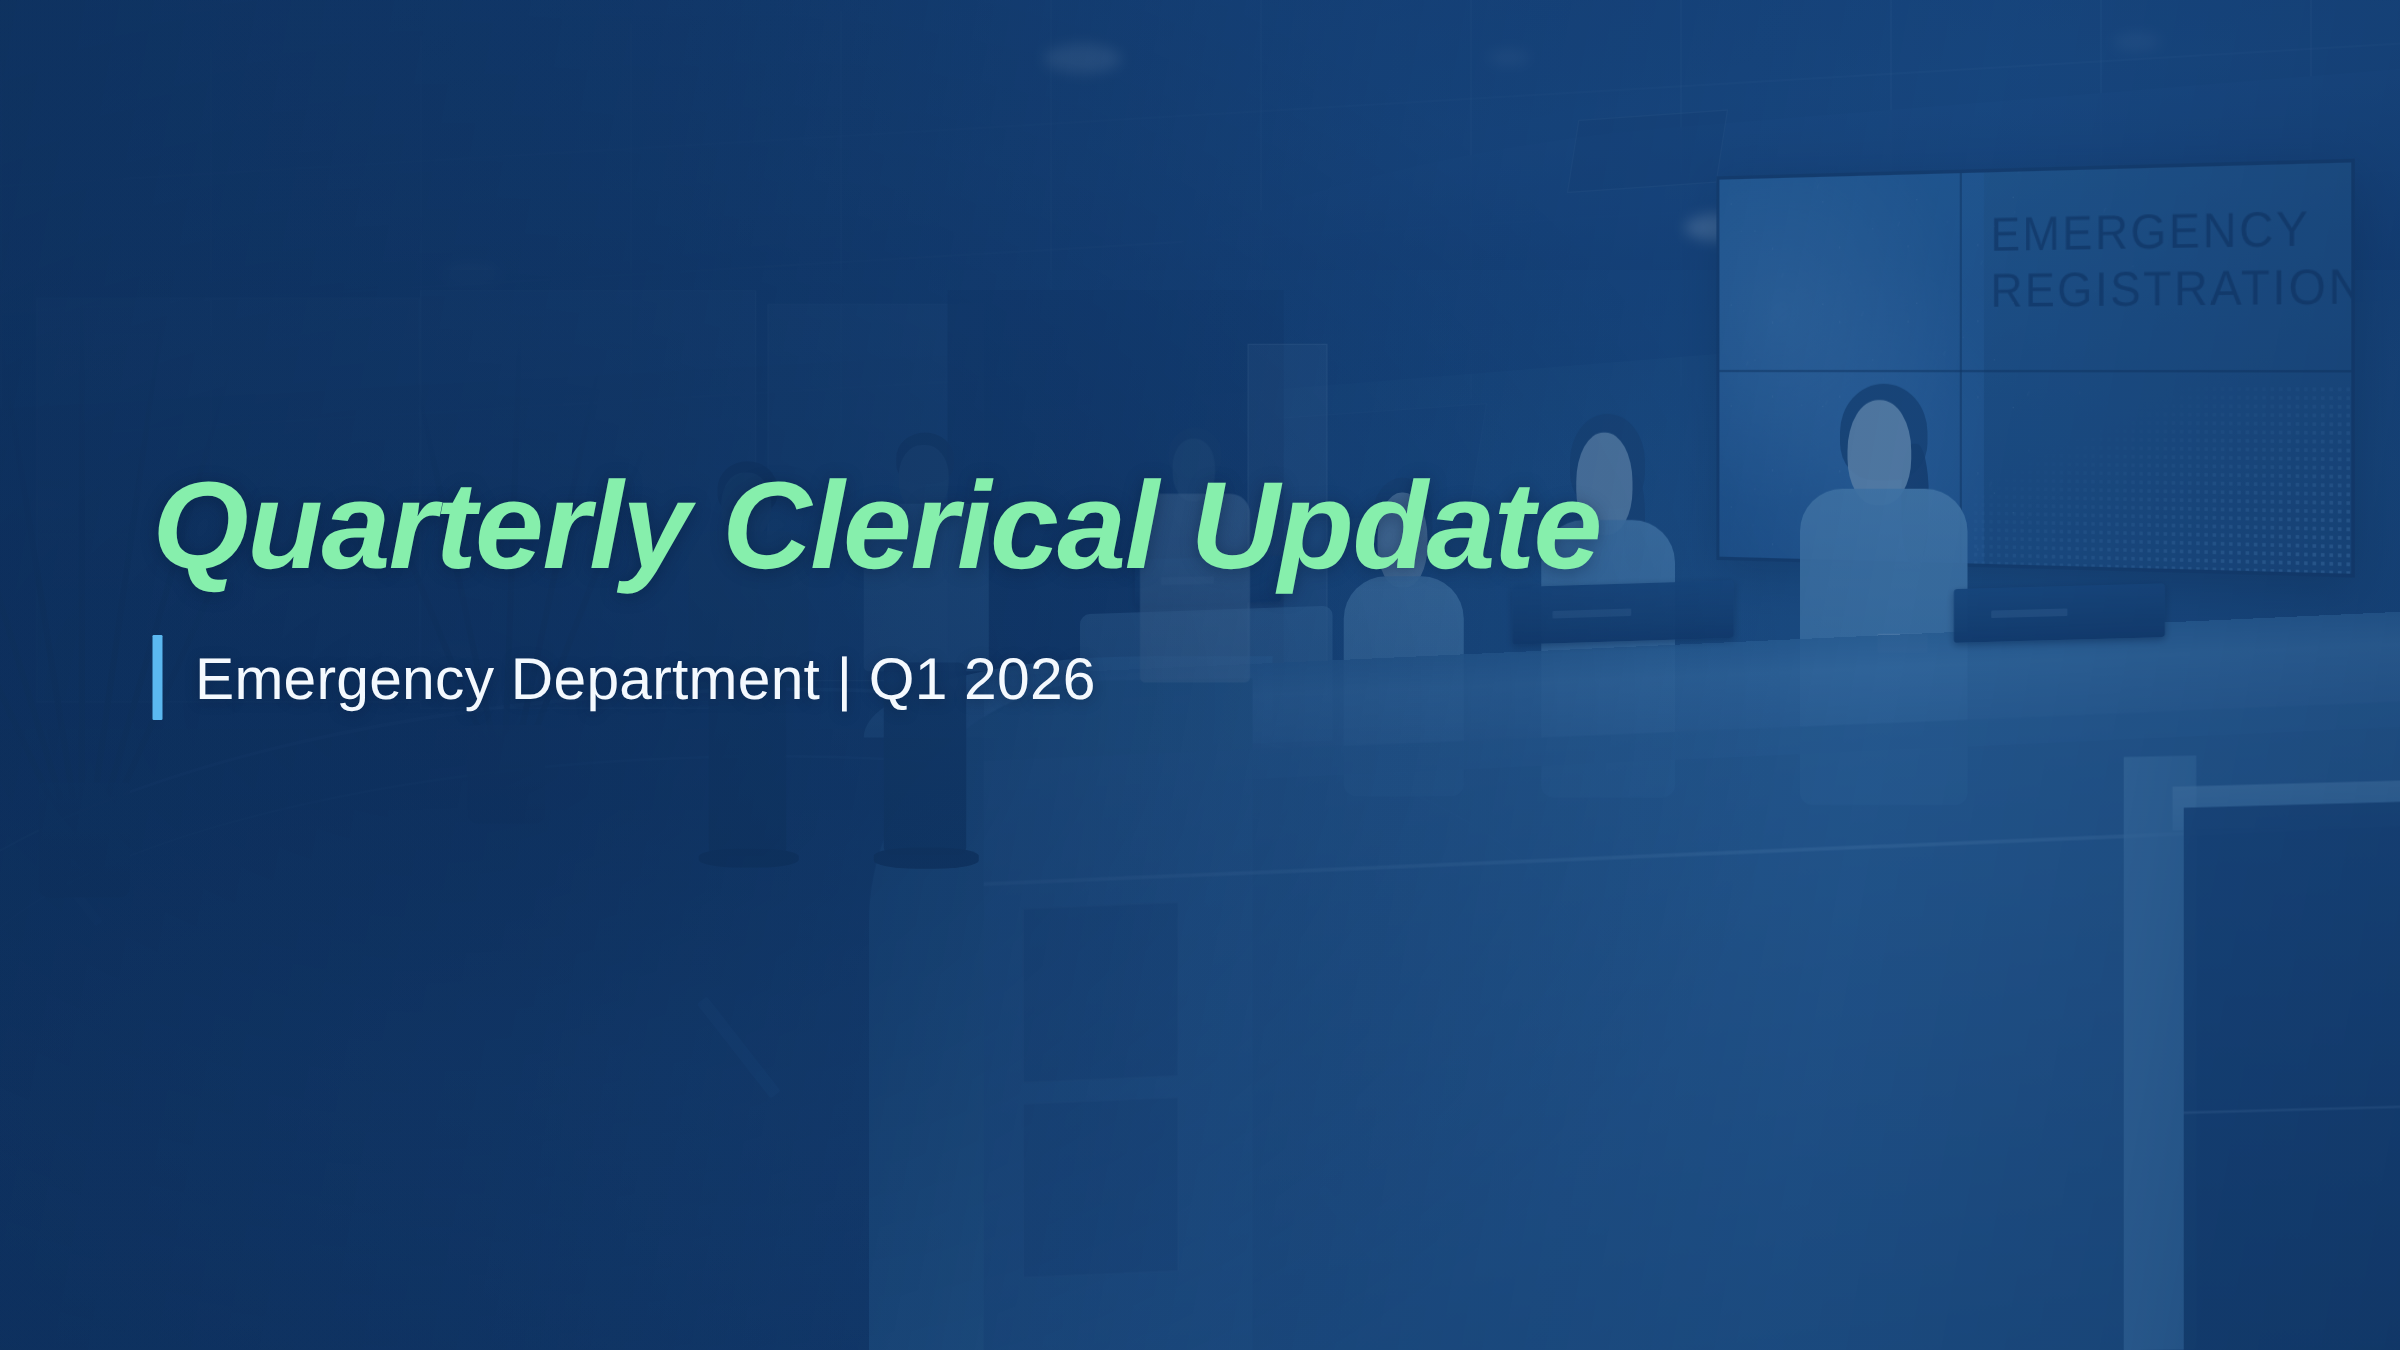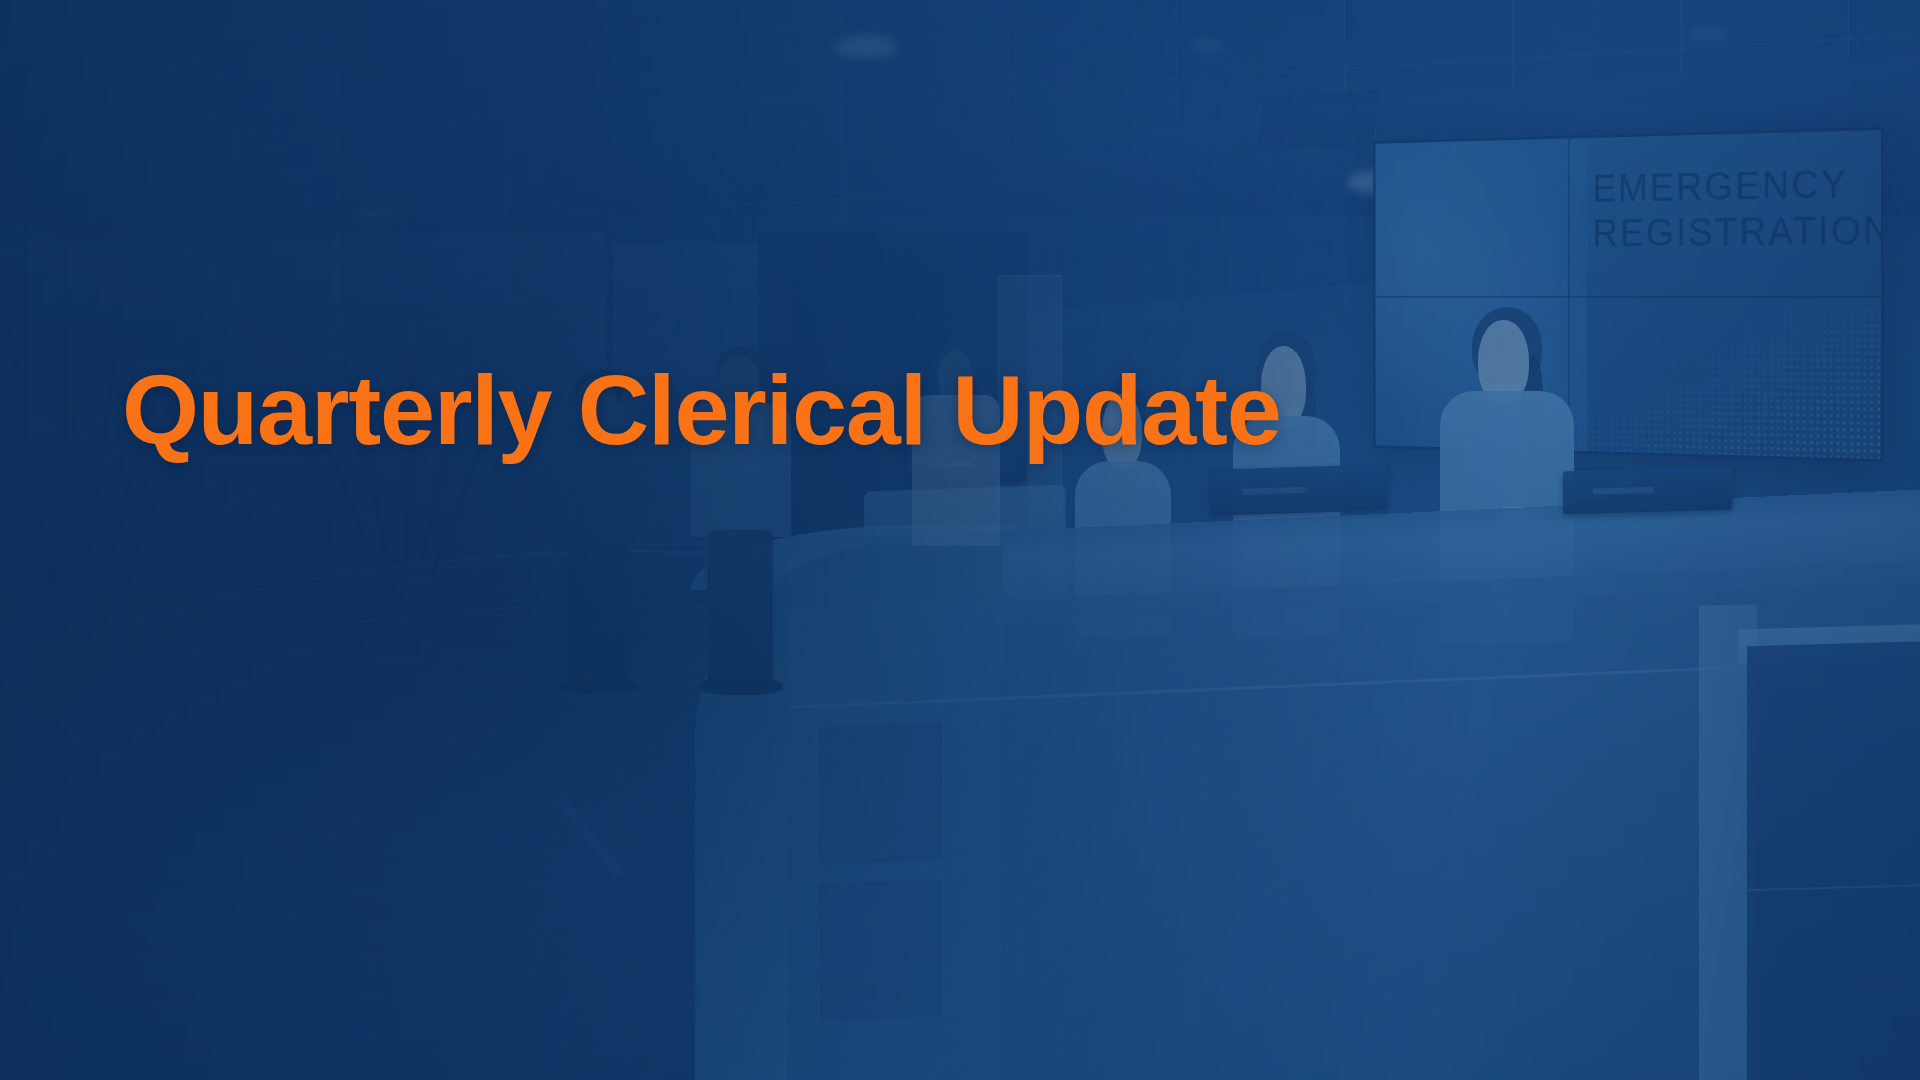--- a/index.html
+++ b/index.html
@@ -371,28 +371,29 @@
     background:radial-gradient(ellipse 1400px 900px at 18% 52%,
         rgba(10,40,82,.42) 0%, rgba(10,40,82,.10) 55%, transparent 78%);
   }
 
   
   .content {
     position:absolute; left:122px; top:0;
     width:1500px; height:100%;
   }
   .title {
-    position:absolute; top:360px; left:0;
+    position:absolute; top:370px; left:0;
     font-size:99px;
     font-weight:700;
-    color:#f97316;
+    color:#86efac;
     letter-spacing:-.012em;
     line-height:1.0;
     white-space:nowrap;
     text-shadow:0 2px 14px rgba(6,22,48,.38);
+    font-style:italic;
   }
   .subtitle-row {
     position:absolute; top:508px; left:0;
     display:flex; align-items:center;
   }
   .accent-bar {
     width:8px; height:68px;
     background:#5bb8f0;
     border-radius:1px;
     flex:0 0 auto;
@@ -544,16 +545,20 @@
       <div class="pot"></div>
     </div>
   </div>
 
   <div class="tint"></div>
   <div class="tint-2"></div>
 
   <div class="content">
     <div class="title">Quarterly Clerical Update</div>
 
+    <div class="subtitle-row">
+      <div class="accent-bar"></div>
+      <div class="subtitle">Emergency Department  |  Q1 2026</div>
+    </div>
 
   </div>
 
 </div>
 
 </body></html>

